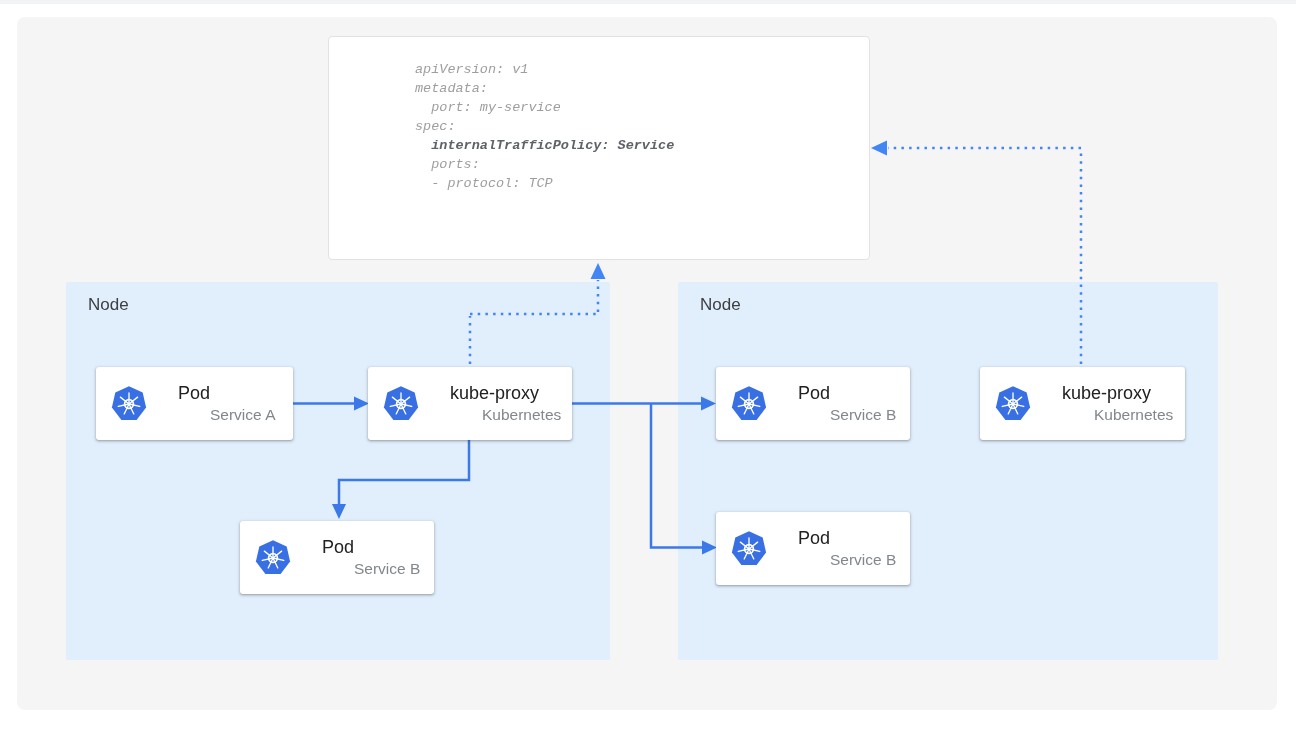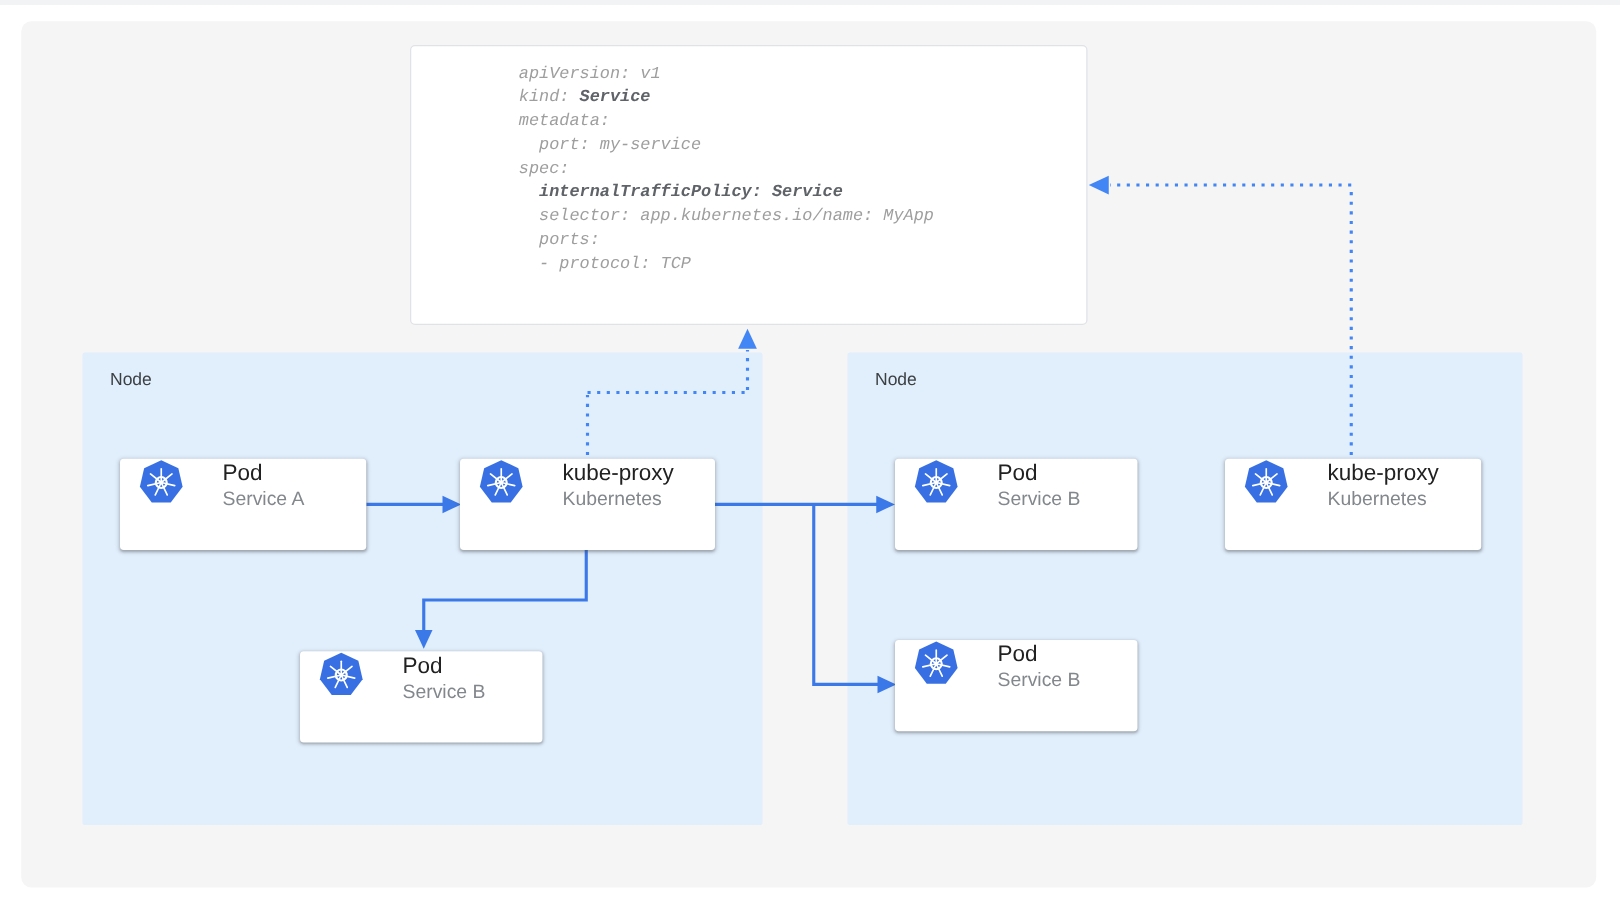--- a/index.html
+++ b/index.html
@@ -8,69 +8,67 @@
     background:#ffffff;font-family:"Liberation Sans",sans-serif;
     -webkit-font-smoothing:antialiased;
   }
   .top-strip{position:absolute;left:0;top:0;width:1296px;height:4px;background:#f1f3f4;}
   .panel{position:absolute;left:17px;top:17px;width:1260px;height:693px;background:#f5f5f6;border-radius:8px;}
 
   
   .yaml-card{
     position:absolute;left:328px;top:36px;width:542px;height:224px;box-sizing:border-box;
     background:#ffffff;border:1px solid #e0e2e6;border-radius:4px;
-    padding:13px 12px 12px 86px;
+    padding:23px 12px 12px 86px;
   }
   .yl{
     font-family:"Liberation Mono","DejaVu Sans Mono",monospace;
     font-style:italic;font-size:13.5px;line-height:19px;
     color:#9e9e9e;white-space:pre;
   }
   .yl .b, .yl.bold-line .b{font-weight:bold;color:#5f6368;}
 
   
   .node{position:absolute;background:#e1eefc;border-radius:2px;}
   .node-left{left:66px;top:282px;width:544px;height:378px;}
   .node-right{left:678px;top:282px;width:540px;height:378px;}
-  .node-label{position:absolute;left:22px;top:13px;font-size:14px;color:#3c4043;}
+  .node-label{position:absolute;left:22px;top:13px;font-size:17px;color:#3c4043;}
 
   
   .card{
     position:absolute;height:73px;background:#ffffff;border-radius:3px;
     box-shadow:0 1px 2px rgba(60,64,67,.30),0 1px 3px 1px rgba(60,64,67,.15);
-    display:flex;box-sizing:border-box;padding-left:14px;
+    display:flex;align-items:center;box-sizing:border-box;padding-left:14px;
   }
   .card .icon{width:38px;height:38px;flex:0 0 38px;margin-right:30px;}
   .card .txt{display:flex;flex-direction:column;}
   .card .title{font-size:18px;color:#212121;line-height:22px;}
-  .card .subtitle{font-size:15.5px;color:#82878c;line-height:20px;margin-top:1px;}
+  .card .subtitle{font-size:15.5px;color:#82878c;line-height:20px;margin-top:1px;margin-left:32px;}
 
   .card-pod-a{left:96px;top:367px;width:197px;}
   .card-kp-left{left:368px;top:367px;width:204px;}
   .card-pod-b-left{left:240px;top:521px;width:194px;}
   .card-pod-b-rt{left:716px;top:367px;width:194px;}
   .card-pod-b-rb{left:716px;top:512px;width:194px;}
   .card-kp-right{left:980px;top:367px;width:205px;}
 
   .overlay{position:absolute;left:0;top:0;width:1296px;height:729px;pointer-events:none;}
 </style>
 </head>
 <body>
 
 <div class="top-strip"></div>
 <div class="panel"></div>
 
 <div class="yaml-card">
   <div class="yl">apiVersion: v1</div>
-  <div class="yl"><span>kind: </span><span class="b">Service</span></div>
   <div class="yl">metadata:</div>
   <div class="yl">  port: my-service</div>
   <div class="yl">spec:</div>
   <div class="yl"><span>  </span><span class="b">internalTrafficPolicy: Service</span></div>
-  <div class="yl">  selector: app.kubernetes.io/name: MyApp</div>
   <div class="yl">  ports:</div>
   <div class="yl">  - protocol: TCP</div>
 </div>
 
 <div class="node node-left">
   <div class="node-label">Node</div>
 </div>
 <div class="node node-right">
   <div class="node-label">Node</div>
 </div>

